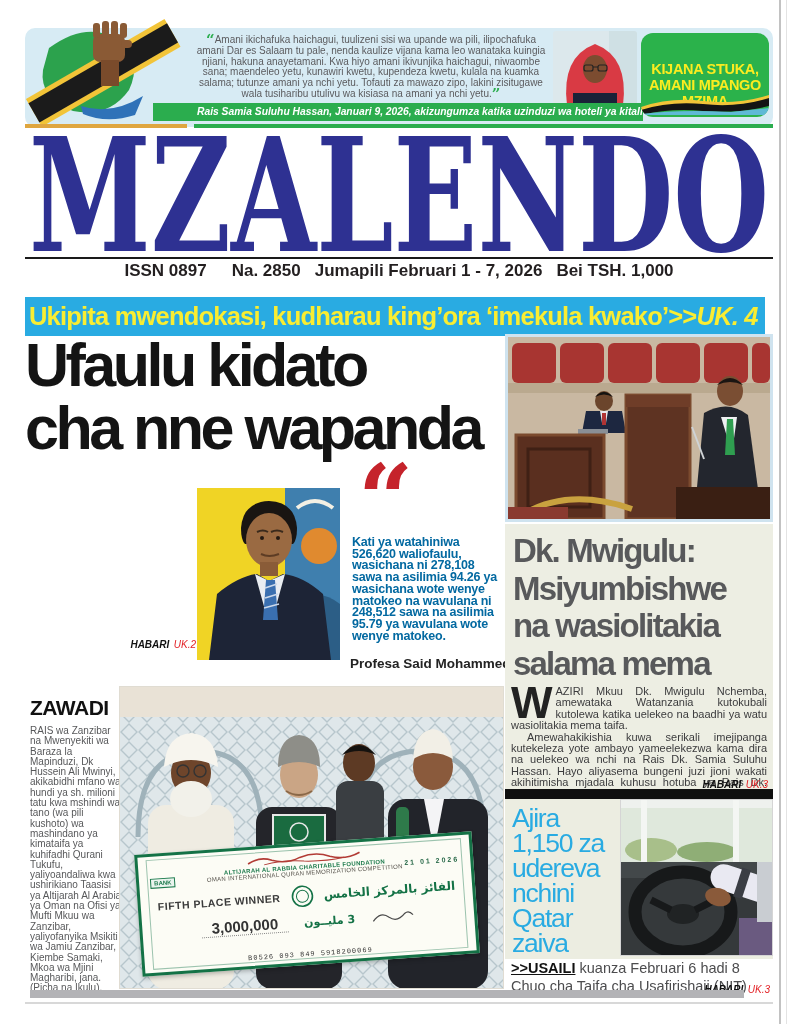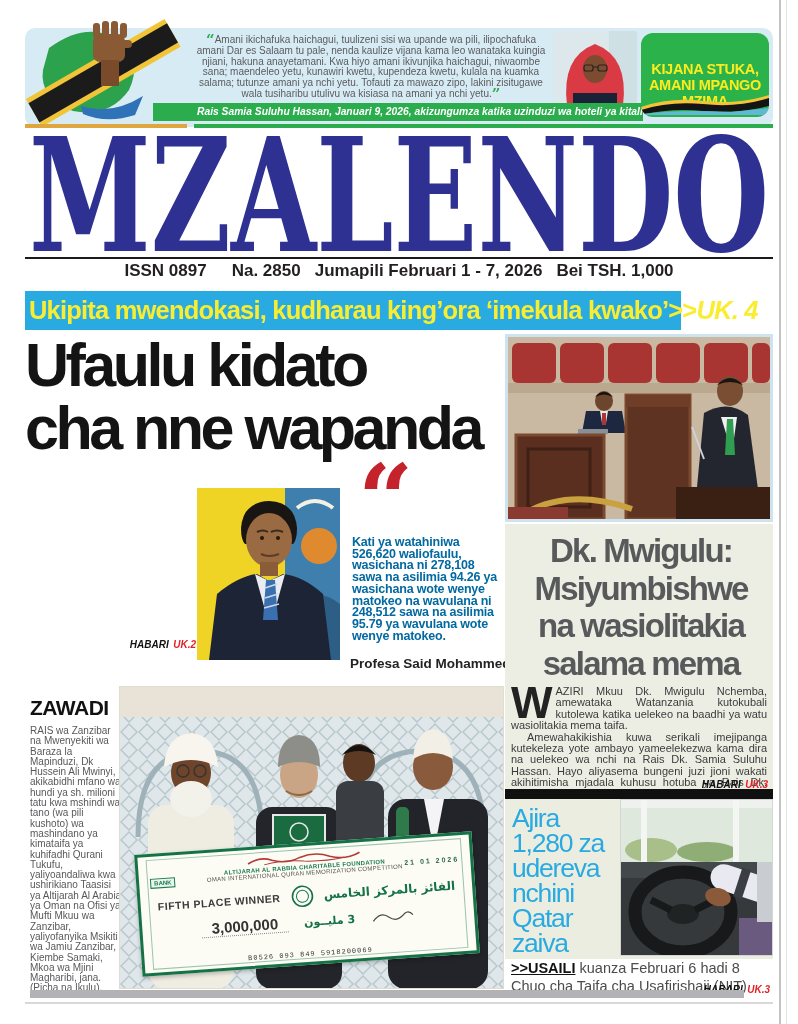--- a/index.html
+++ b/index.html
@@ -26,33 +26,33 @@
   .rule-green  { position:absolute; left:194px; top:124px; width:579px; height:4px; background:#2BAD4E; }
 
   
   .masthead { position:absolute; left:25px; top:127px; width:748px; height:128px; }
   .mast-rule { position:absolute; left:25px; top:257px; width:748px; height:2px; background:#1a1a1a; }
   .issue-row { position:absolute; left:25px; top:261px; width:748px; text-align:center; font-size:17px; font-weight:bold; color:#231f20; }
   .issue-row span { margin:0 7px; }
   .issue-row .issn { margin-right:18px; }
 
   
-  .teaser { position:absolute; left:25px; top:291px; width:656px; height:39px; background:#29ABE2; }
+  .teaser { position:absolute; left:25px; top:297px; width:740px; height:39px; background:#29ABE2; }
   .teaser-inner { line-height:39px; padding-left:4px; font-weight:bold; font-size:25.5px; letter-spacing:-0.8px; color:#F9ED32; white-space:nowrap; }
   .teaser-ref { font-style:italic; }
 
   
   .lead-headline { position:absolute; left:25px; top:334px; width:480px; color:#141414; font-weight:bold;
                    font-size:61px; line-height:63px; letter-spacing:-3.5px; }
   .lead-headline div { white-space:nowrap; }
   .lead-intro { position:absolute; left:30px; top:490px; width:168px; font-size:17.5px; line-height:19.5px; color:#454547; }
   .lead-intro b { color:#111; }
   .lead-tag { position:absolute; left:30px; top:634px; width:166px; text-align:right; }
   .tag { font-style:italic; font-weight:bold; font-size:10px; color:#111; }
-  .tag-page { font-style:italic; font-weight:bold; font-size:10px; color:#E32227; }
+  .tag-page { font-style:italic; font-weight:normal; font-size:10px; color:#E32227; }
   .prof-photo { position:absolute; left:197px; top:488px; width:143px; height:172px; overflow:hidden; }
   .pull-qmark { position:absolute; left:358px; top:452px; font-family:"DejaVu Serif", serif; font-size:96px; line-height:96px; color:#C5232B; font-weight:bold; }
   .pull-quote { position:absolute; left:352px; top:537px; width:154px; font-weight:bold; font-size:12.5px; line-height:11.7px;
                 color:#0369a1; letter-spacing:-0.2px; }
   .pull-attrib { position:absolute; left:350px; top:656px; font-weight:bold; font-size:13.5px; color:#232323; white-space:nowrap; }
 
   
   .zawadi-head { position:absolute; left:30px; top:696px; font-weight:bold; font-size:21px; letter-spacing:-0.5px; color:#111; }
   .zawadi-body { position:absolute; left:30px; top:726px; width:92px; font-size:10px; line-height:10.3px; color:#57585a; }
   .mosque-photo { position:absolute; left:119px; top:686px; width:385px; height:303px; overflow:hidden; border:1px solid #e0dcd2; }
@@ -75,21 +75,21 @@
   .chq-micr { position:absolute; bottom:0px; left:0; width:100%; text-align:center; font-family:"Liberation Mono", monospace; font-size:7px; color:#333; letter-spacing:1px; }
 
   
   .bottom-bar { position:absolute; left:30px; top:990px; width:714px; height:8px; background:#b3b3b6; }
   .bottom-line { position:absolute; left:25px; top:1002px; width:748px; height:2px; background:#d8d8d8; }
 
   
   .parliament-photo { position:absolute; left:505px; top:334px; width:268px; height:188px; border:3px solid #cfe3ef; overflow:hidden; }
   .mwigulu-panel { position:absolute; left:505px; top:524px; width:268px; height:265px; background:#EDEEE3; }
   .mwigulu-headline { padding:8px 4px 0 8px; font-weight:bold; font-size:33px; line-height:37.5px; letter-spacing:-1.8px; color:#58595B; }
-  .mwigulu-headline div { white-space:nowrap;text-align:center; }
+  .mwigulu-headline div { white-space:nowrap; }
   .mwigulu-body { position:absolute; left:511px; top:686px; width:256px; font-size:11px; line-height:11.4px; text-align:justify; color:#3b3b3d; }
   .dropcap { float:left; font-weight:bold; font-size:44px; line-height:33px; padding-right:3px; color:#222; }
   .para2 { text-indent:16px; }
   .mwigulu-tag { position:absolute; left:560px; top:774px; width:208px; text-align:right; }
   .black-bar { position:absolute; left:505px; top:789px; width:268px; height:10px; background:#101010; }
 
   .ajira-panel { position:absolute; left:505px; top:799px; width:268px; height:160px; background:#ECEDE1; }
   .ajira-headline { position:absolute; left:512px; top:806px; font-weight:normal; font-size:26.5px; line-height:25px; letter-spacing:-1.2px; color:#29ABE2; }
   .ajira-headline div { white-space:nowrap; }
   .bus-photo { position:absolute; left:620px; top:799px; width:153px; height:157px; border:1px solid #d5d5d5; overflow:hidden; }
@@ -325,21 +325,21 @@
   </div>
   <div class="mwigulu-tag">
     <span class="tag">HABARI</span> <span class="tag-page">UK.3</span>
   </div>
 
   <div class="black-bar"></div>
 
   <div class="ajira-panel"></div>
   <div class="ajira-headline">
     <div>Ajira</div>
-    <div>1,280 za</div>
+    <div>1,150 za</div>
     <div>udereva</div>
     <div>nchini</div>
     <div>Qatar</div>
     <div>zaiva</div>
   </div>
 
   <div class="bus-photo">
     <svg viewBox="0 0 153 157" width="153" height="157">
       <rect width="153" height="62" fill="#dfe8dc"></rect>
       <rect width="153" height="8" fill="#eef1ee"></rect>

